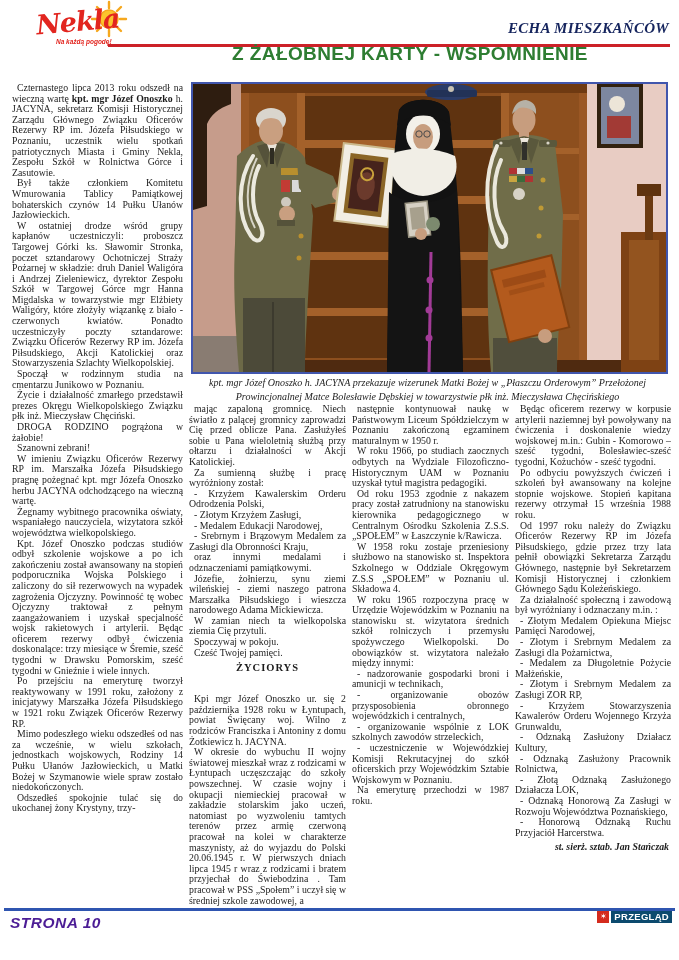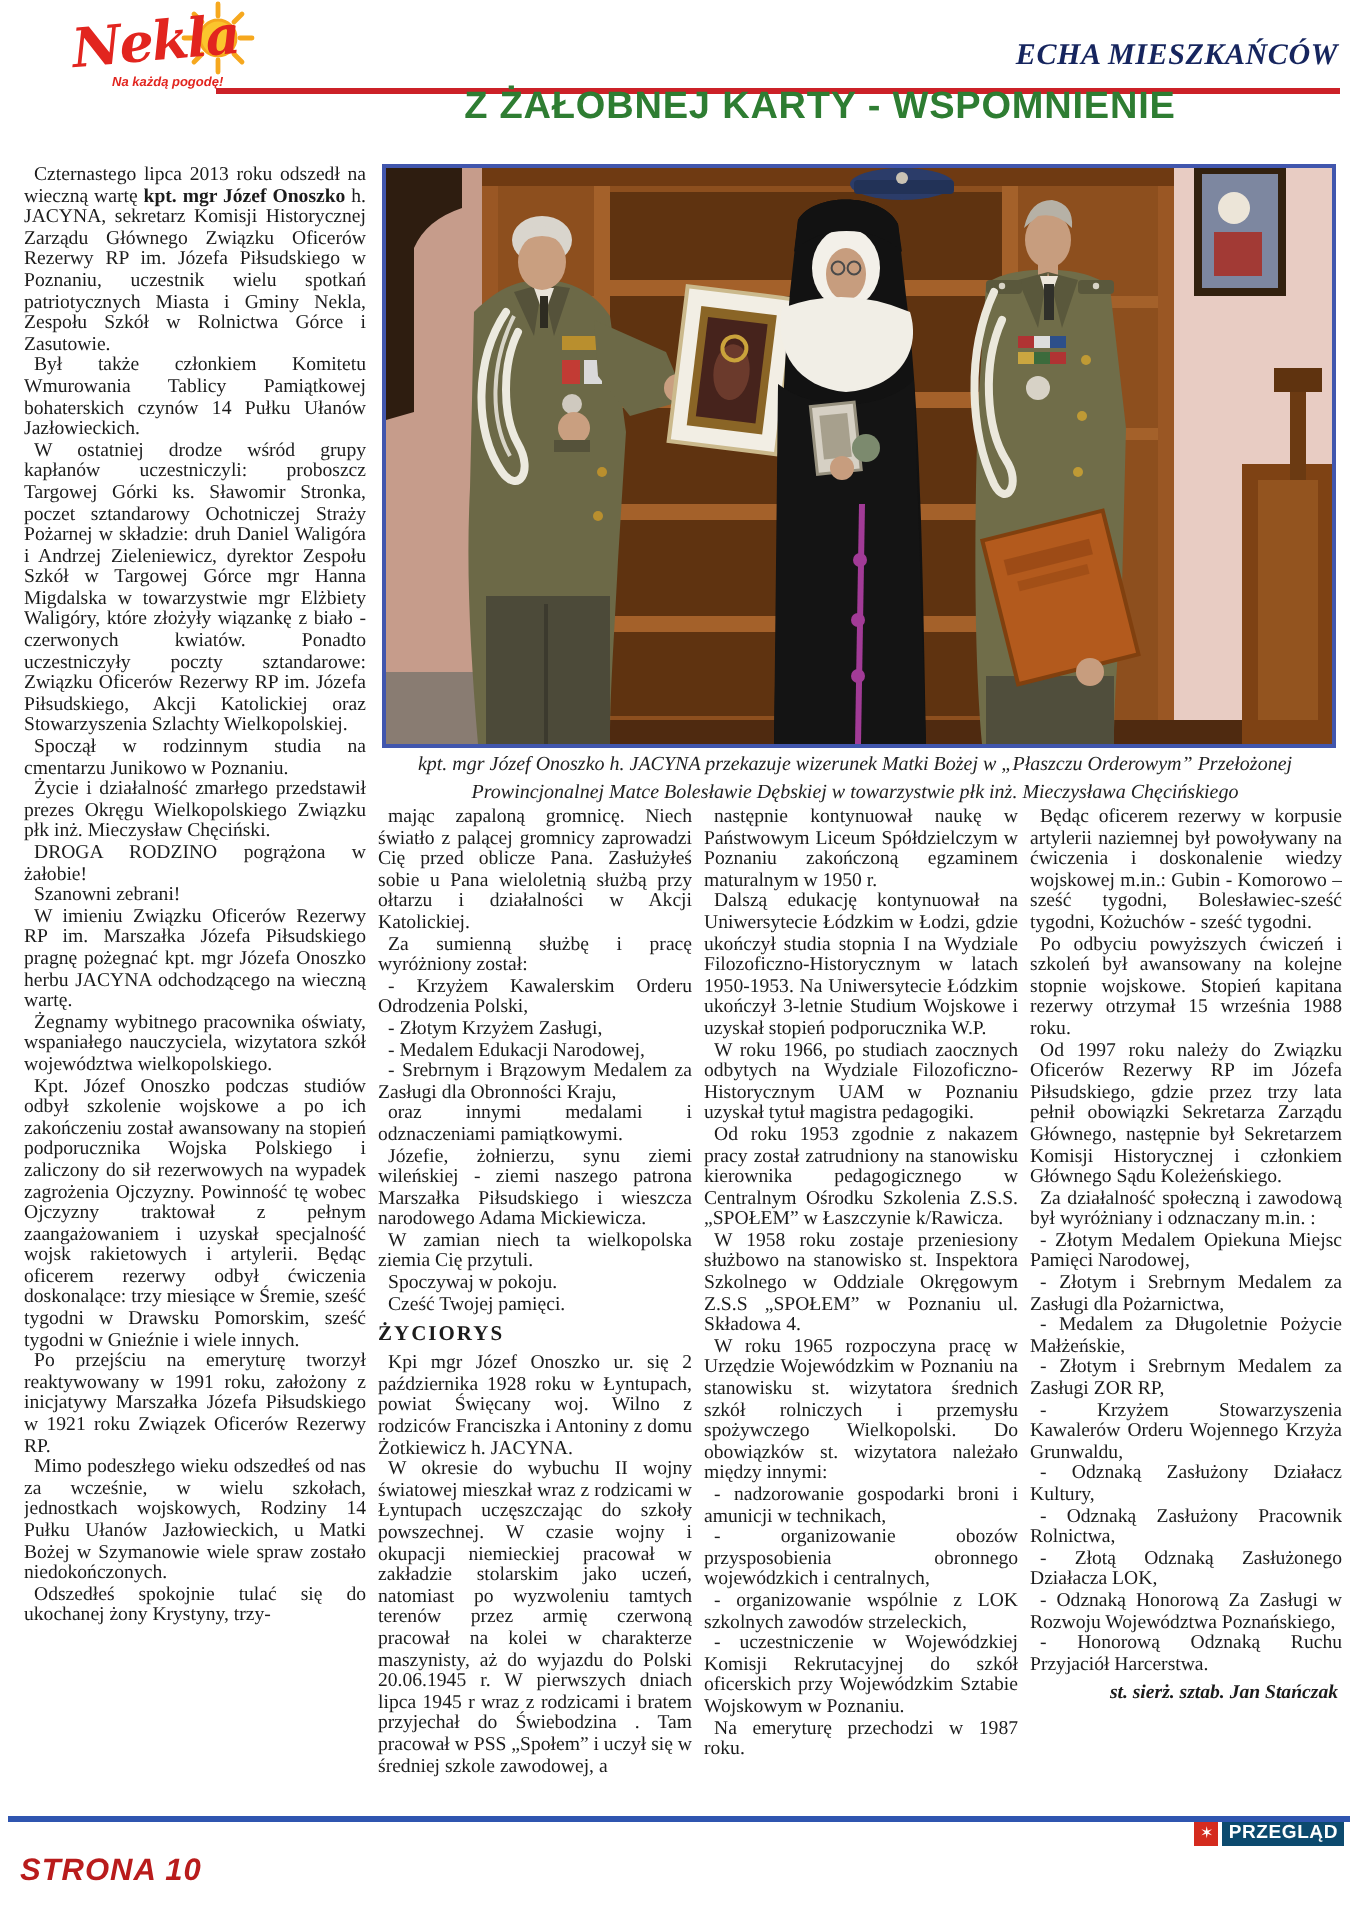--- a/index.html
+++ b/index.html
@@ -18,34 +18,34 @@
          font:bold 19px "Liberation Sans",sans-serif;color:#2e7d32;letter-spacing:0.4px;}
 
   
   .col{position:absolute;overflow:hidden;}
   .col1{left:12px;top:83px;width:171px;height:824px;}
   .col2{left:189px;top:404px;width:157px;height:503px;}
   .col3{left:352px;top:404px;width:157px;height:503px;}
   .col4{left:515px;top:404px;width:156px;height:503px;}
   .para{margin:0;text-align:justify;text-indent:5px;font:9.8px/10.6px "Liberation Serif",serif;color:#1c1c1c;}
   .para b{font-weight:bold;}
-  .bio-heading{margin:4px 0 3px;font:bold 10.5px/12px "Liberation Serif",serif;letter-spacing:1px;}
+  .bio-heading{margin:4px 0 20px;text-align:center;font:bold 10.5px/12px "Liberation Serif",serif;letter-spacing:1px;}
   .signature{text-align:right;font:italic bold 9.8px/12px "Liberation Serif",serif;margin-top:3px;padding-right:2px;}
 
   
   .photo{position:absolute;left:191px;top:82px;width:477px;height:292px;margin:0;
          border:2px solid #4156ad;box-sizing:border-box;background:#c69c8b;}
   .photo svg{display:block;width:100%;height:100%;}
   .caption{position:absolute;left:183px;top:376px;width:489px;text-align:center;
            font:italic 10px/13.5px "Liberation Serif",serif;color:#222;}
 
   
   .footer-rule{position:absolute;left:4px;top:908px;width:671px;height:3px;background:#2f55b0;}
   .page-num{position:absolute;left:10px;top:914px;font:bold italic 15.5px "Liberation Sans",sans-serif;
-            color:#b91c1c;letter-spacing:0.5px;margin-top:13px;}
+            color:#4c1d95;letter-spacing:0.5px;}
   .brand{position:absolute;right:7px;top:911px;display:flex;flex-direction:column;align-items:flex-end;gap:1px;
          font-family:"Liberation Sans",sans-serif;}
   .brand-row{display:flex;gap:2px;align-items:stretch;}
   .brand-icon{width:12px;background:#d42b1e;color:#fff;font-size:8px;line-height:12px;text-align:center;display:inline-block;}
   .brand-box{background:#0c4a6e;color:#fff;font-weight:bold;padding:0 3px;display:inline-block;}
   .b1{font-size:9.5px;line-height:12px;letter-spacing:0.3px;}
   .b2{font-size:11px;line-height:14px;letter-spacing:0.5px;margin-top:36px;}
 </style>
 </head>
 <body>
@@ -251,21 +251,20 @@
     <h2 class="bio-heading">ŻYCIORYS</h2>
     <div>
         <p class="para">Kpi mgr Józef Onoszko ur. się 2 października 1928 roku w Łyntupach, powiat Święcany woj. Wilno z rodziców Franciszka i Antoniny z domu Żotkiewicz h. JACYNA.</p>
         <p class="para">W okresie do wybuchu II wojny światowej mieszkał wraz z rodzicami w Łyntupach uczęszczając do szkoły powszechnej. W czasie wojny i okupacji niemieckiej pracował w zakładzie stolarskim jako uczeń, natomiast po wyzwoleniu tamtych terenów przez armię czerwoną pracował na kolei w charakterze maszynisty, aż do wyjazdu do Polski 20.06.1945 r. W pierwszych dniach lipca 1945 r wraz z rodzicami i bratem przyjechał do Świebodzina . Tam pracował w PSS „Społem” i uczył się w średniej szkole zawodowej, a</p>
       </div>
   </div>
 
   <div class="col col3">
     <div>
         <p class="para">następnie kontynuował naukę w Państwowym Liceum Spółdzielczym w Poznaniu zakończoną egzaminem maturalnym w 1950 r.</p>
-        <p class="para">Dalszą edukację kontynuował na Uniwersytecie Łódzkim w Łodzi, gdzie ukończył studia stopnia I na Wydziale Filozoficzno-Historycznym w latach 1950-1953. Na Uniwersytecie Łódzkim ukończył 3-letnie Studium Wojskowe i uzyskał stopień podporucznika W.P.</p>
         <p class="para">W roku 1966, po studiach zaocznych odbytych na Wydziale Filozoficzno-Historycznym UAM w Poznaniu uzyskał tytuł magistra pedagogiki.</p>
         <p class="para">Od roku 1953 zgodnie z nakazem pracy został zatrudniony na stanowisku kierownika pedagogicznego w Centralnym Ośrodku Szkolenia Z.S.S. „SPOŁEM” w Łaszczynie k/Rawicza.</p>
         <p class="para">W 1958 roku zostaje przeniesiony służbowo na stanowisko st. Inspektora Szkolnego w Oddziale Okręgowym Z.S.S „SPOŁEM” w Poznaniu ul. Składowa 4.</p>
         <p class="para">W roku 1965 rozpoczyna pracę w Urzędzie Wojewódzkim w Poznaniu na stanowisku st. wizytatora średnich szkół rolniczych i przemysłu spożywczego Wielkopolski. Do obowiązków st. wizytatora należało między innymi:</p>
         <p class="para">- nadzorowanie gospodarki broni i amunicji w technikach,</p>
         <p class="para">- organizowanie obozów przysposobienia obronnego wojewódzkich i centralnych,</p>
         <p class="para">- organizowanie wspólnie z LOK szkolnych zawodów strzeleckich,</p>
         <p class="para">- uczestniczenie w Wojewódzkiej Komisji Rekrutacyjnej do szkół oficerskich przy Wojewódzkim Sztabie Wojskowym w Poznaniu.</p>
         <p class="para">Na emeryturę przechodzi w 1987 roku.</p>
       </div>

